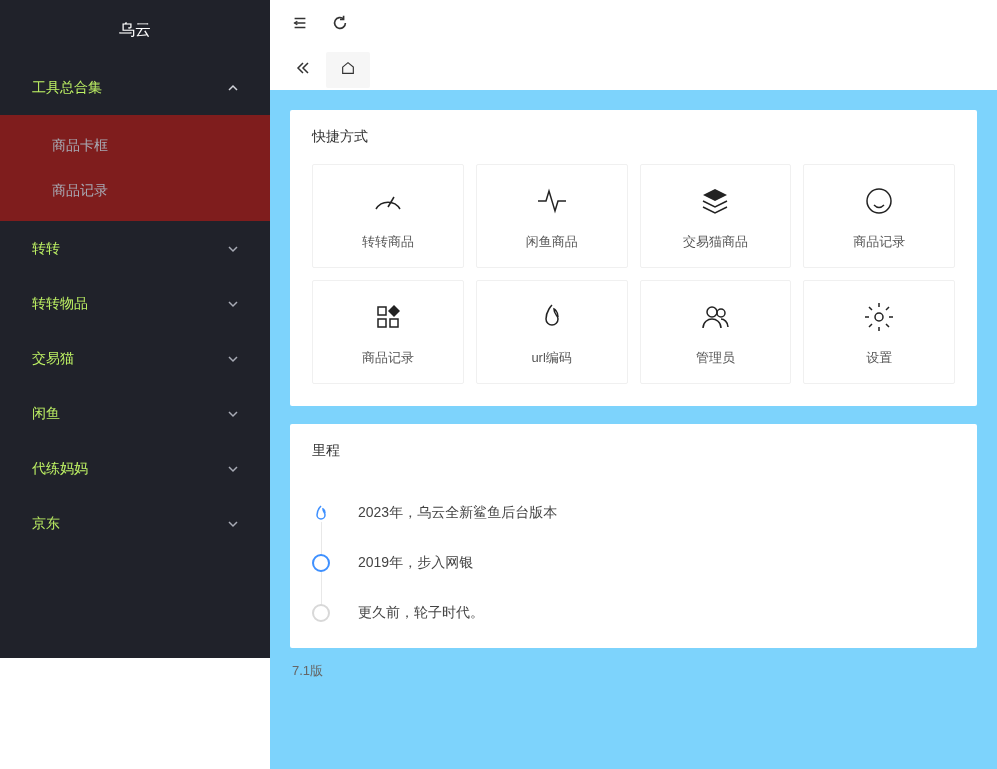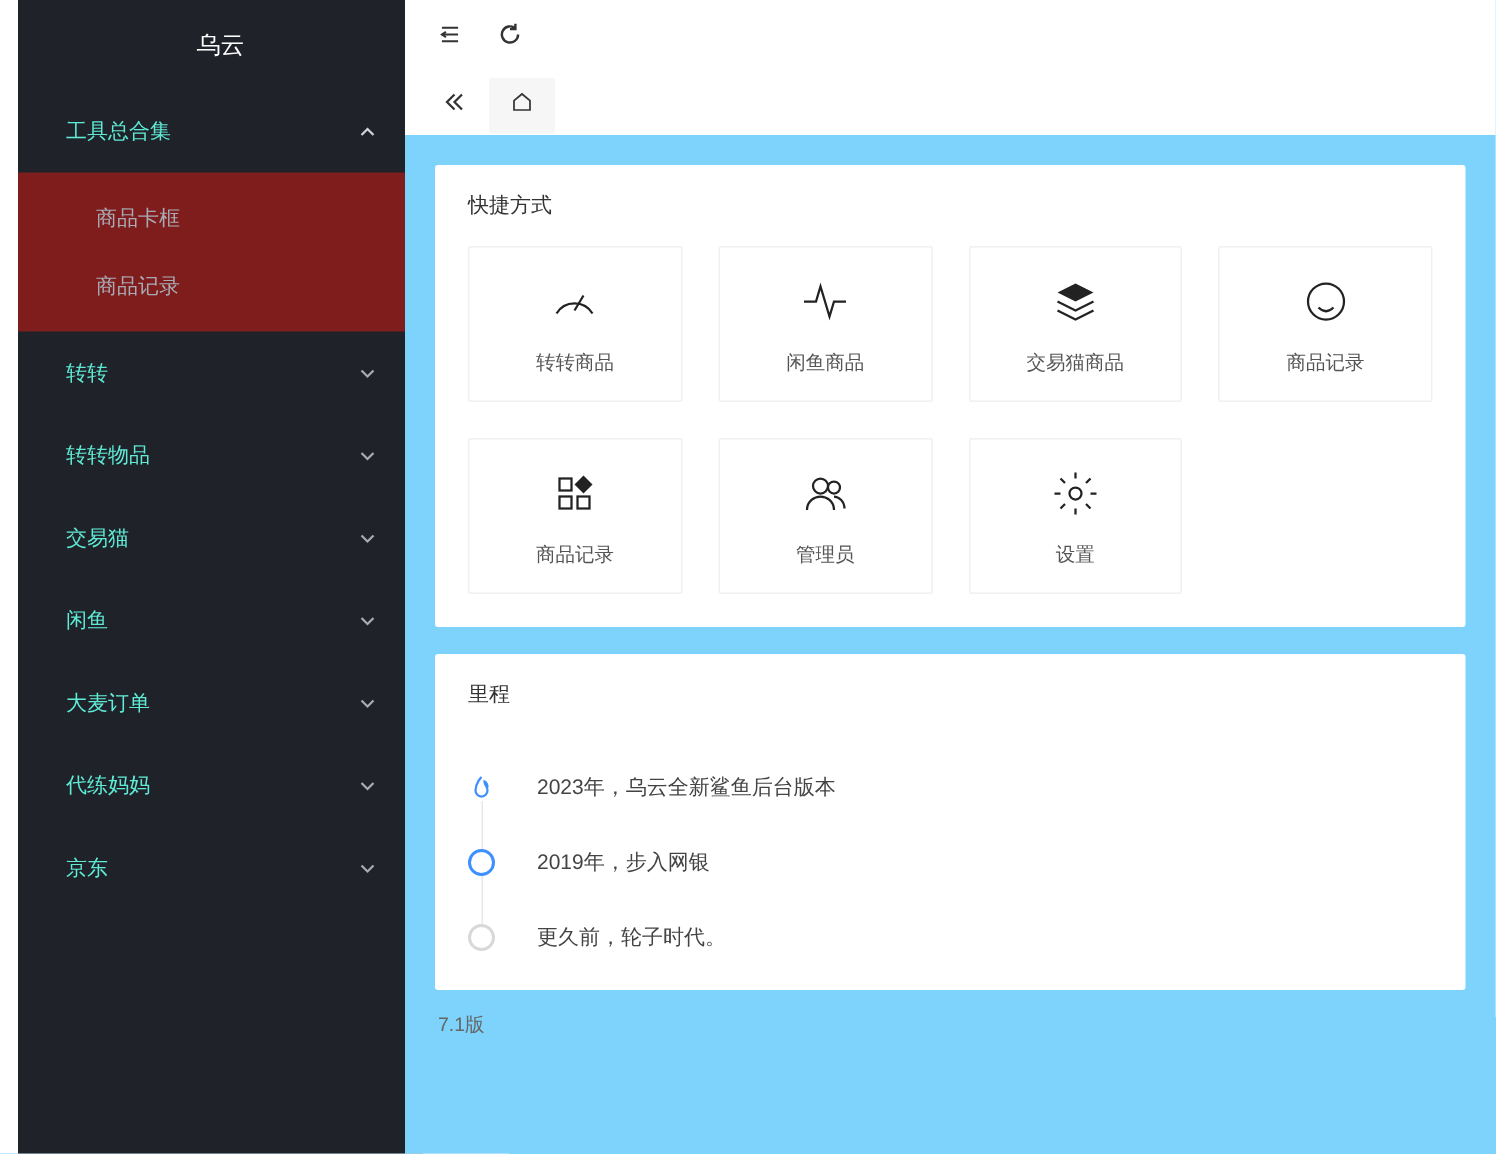--- a/index.html
+++ b/index.html
@@ -1,22 +1,22 @@
 <!DOCTYPE html>
 <html><head>
   <meta charset="utf-8">
   <style>
     * { margin: 0; padding: 0; box-sizing: border-box; }
     body { font-family: -apple-system, BlinkMacSystemFont, "Segoe UI", "Microsoft YaHei", sans-serif; background: #fff; width: 997px; height: 769px; overflow: hidden; }
     
     
-    .sidebar { position: absolute; left: 0; top: 0; width: 270px; height: 769px; background: #20222a; color: #a8abb5; margin-left: 12px; }
+    .sidebar { position: absolute; left: 0; top: 0; width: 270px; height: 658px; background: #20222a; color: #a8abb5; }
     .sidebar-logo { height: 60px; display: flex; align-items: center; justify-content: center; color: #fff; font-size: 16px; }
     .sidebar-menu { }
-    .menu-item { height: 55px; display: flex; align-items: center; padding: 0 32px; cursor: pointer; color: #5eead4; font-size: 14px; justify-content: space-between; }
+    .menu-item { height: 55px; display: flex; align-items: center; padding: 0 32px; cursor: pointer; color: #bef264; font-size: 14px; justify-content: space-between; }
     .menu-item.expanded { }
     .menu-sub { background: #7f1d1d; padding: 8px 0; }
     .menu-sub-item { height: 45px; display: flex; align-items: center; padding: 0 52px; cursor: pointer; color: #a8abb5; font-size: 14px; }
     .chevron { width: 10px; height: 10px; display: inline-flex; align-items: center; justify-content: center; }
     .chevron svg { width: 10px; height: 10px; fill: #a8abb5; }
     
     
     .main { position: absolute; left: 270px; top: 0; right: 0; height: 769px; background: #fff; }
     .topbar { height: 50px; display: flex; align-items: center; padding: 0 20px; gap: 20px; }
     .topbar-btn { width: 20px; height: 20px; display: flex; align-items: center; justify-content: center; cursor: pointer; color: #333; }
@@ -25,21 +25,21 @@
     .tabbar { height: 40px; display: flex; align-items: center; padding: 0 16px; gap: 6px; }
     .tab-prev { padding: 6px 10px; cursor: pointer; color: #333; }
     .tab-home { padding: 8px 14px; background: #f6f6f6; border-radius: 2px; cursor: pointer; color: #333; display: flex; align-items: center; }
     .tab-home svg { width: 16px; height: 16px; fill: none; stroke: #333; stroke-width: 1.5; }
     
     .content { position: absolute; top: 90px; left: 0; right: 0; bottom: 0; background: #7dd3fc; padding: 20px; overflow-y: auto; }
     
     
     .card { background: #fff; border-radius: 2px; padding: 0; margin-bottom: 18px; }
     .card-title { padding: 18px 22px; font-size: 14px; color: #333; }
-    .shortcut-grid { display: grid; grid-template-columns: repeat(4, 1fr); gap: 24px; padding: 0 22px 22px 22px; }
+    .shortcut-grid { display: grid; grid-template-columns: repeat(4, 1fr); gap: 12px; padding: 0 22px 22px 22px; }
     .shortcut-item { background: #fff; border: 1px solid #f0f0f0; border-radius: 2px; display: flex; flex-direction: column; align-items: center; justify-content: center; padding: 18px 0 16px 0; cursor: pointer; }
     .shortcut-icon { width: 36px; height: 36px; display: flex; align-items: center; justify-content: center; margin-bottom: 14px; }
     .shortcut-icon svg { width: 32px; height: 32px; fill: none; stroke: #222; stroke-width: 1.5; }
     .shortcut-label { font-size: 13px; color: #555; }
     
     
     .timeline-card { background: #fff; border-radius: 2px; padding: 0 0 10px 0; }
     .timeline-body { padding: 10px 22px 0 22px; }
     .timeline-item { display: flex; align-items: center; padding: 16px 0; position: relative; }
     .timeline-line { position: absolute; left: 9px; top: 28px; bottom: -20px; width: 1px; background: #e8e8e8; }
@@ -101,28 +101,20 @@
     </div>
     <div class="menu-item">
       <span>闲鱼</span>
       <span class="chevron">
           <svg viewBox="0 0 10 10">
             <path d="M1 3 L5 7 L9 3" stroke="#a8abb5" stroke-width="1.5" fill="none"></path>
           </svg>
         </span>
     </div>
     <div class="menu-item">
-      <span>大麦订单</span>
-      <span class="chevron">
-          <svg viewBox="0 0 10 10">
-            <path d="M1 3 L5 7 L9 3" stroke="#a8abb5" stroke-width="1.5" fill="none"></path>
-          </svg>
-        </span>
-    </div>
-    <div class="menu-item">
       <span>代练妈妈</span>
       <span class="chevron">
           <svg viewBox="0 0 10 10">
             <path d="M1 3 L5 7 L9 3" stroke="#a8abb5" stroke-width="1.5" fill="none"></path>
           </svg>
         </span>
     </div>
     <div class="menu-item">
       <span>京东</span>
       <span class="chevron">
@@ -222,20 +214,28 @@
             <svg viewBox="0 0 32 32">
                 <rect x="6" y="6" width="8" height="8"></rect>
                 <rect x="6" y="18" width="8" height="8"></rect>
                 <rect x="18" y="18" width="8" height="8"></rect>
                 <polygon points="22,4 28,10 22,16 16,10" fill="#222" stroke="none"></polygon>
               </svg>
           </div>
           <div class="shortcut-label">商品记录</div>
         </div>
 
+        <div class="shortcut-item">
+          <div class="shortcut-icon">
+            <svg viewBox="0 0 32 32">
+                <path d="M16 4 C16 4 10 10 10 18 A6 6 0 0 0 22 18 C22 14 18 14 18 8 C18 8 22 10 22 16"></path>
+              </svg>
+          </div>
+          <div class="shortcut-label">url编码</div>
+        </div>
 
         <div class="shortcut-item">
           <div class="shortcut-icon">
             <svg viewBox="0 0 32 32">
                 <circle cx="13" cy="11" r="5"></circle>
                 <path d="M4 27 C4 21 9 18 13 18 C17 18 22 21 22 27"></path>
                 <circle cx="22" cy="12" r="4"></circle>
                 <path d="M22 18 C25 18 29 21 29 26"></path>
               </svg>
           </div>

